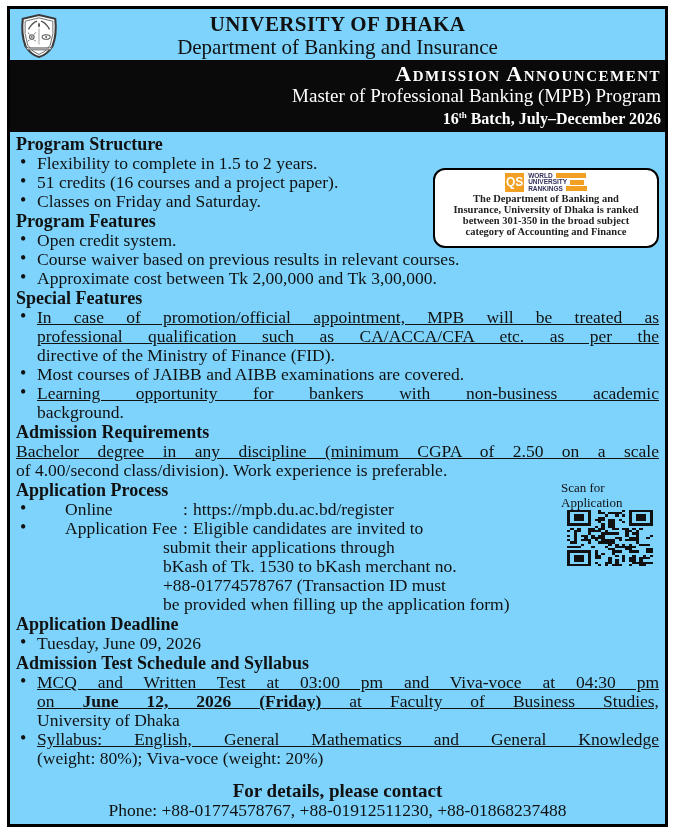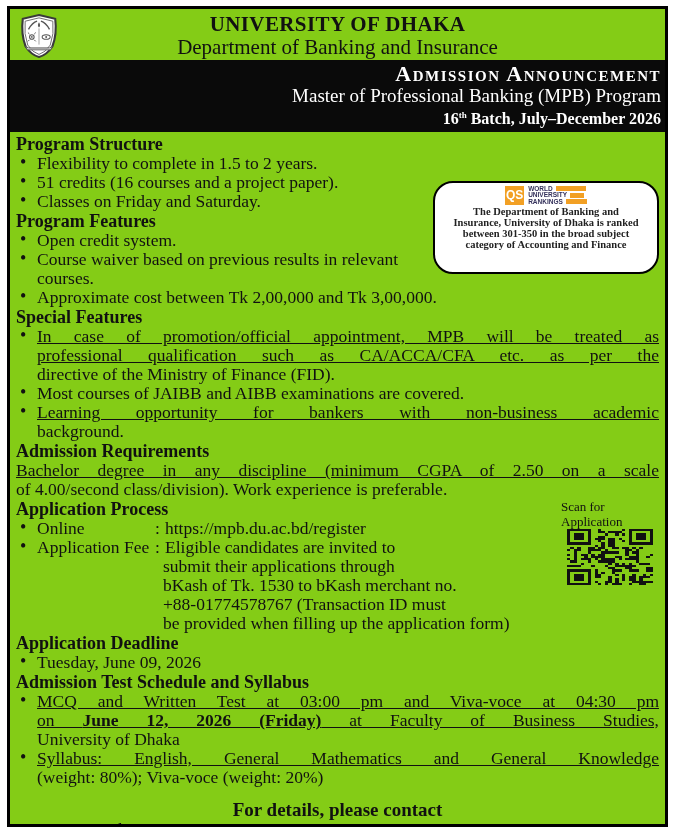--- a/index.html
+++ b/index.html
@@ -2,21 +2,21 @@
 <html><head>
 <meta charset="utf-8">
 <style>
   html,body { margin:0; padding:0; }
   body {
     width:675px; height:833px; background:#ffffff;
     font-family:"Liberation Serif", serif; color:#111;
   }
   .page {
     margin:6px 7px; height:815px; box-sizing:content-box;
-    border:3px solid #000; background:#84cc16; overflow:hidden;
+    border:3px solid #000; background:#7dd3fc; overflow:hidden;
   }
 
   
   .header { display:flex; align-items:center; padding:2px 8px 0; height:49px; }
   .crest { flex:0 0 auto; width:42px; height:46px; }
   .htext { flex:1; text-align:center; padding-right:42px; }
   .uni  { font-size:21px; font-weight:bold; line-height:23px; letter-spacing:.4px; }
   .dept { font-size:21px; line-height:23px; }
 
   
@@ -29,22 +29,22 @@
   
   .content { padding:2px 6px 0; font-size:17.5px; line-height:19px; }
   .sec { font-weight:bold; font-size:18px; line-height:20px; }
   .blist { list-style:none; margin:0; padding:0; }
   .blist li { position:relative; padding-left:21px; }
   .blist li::before { content:"\2022"; position:absolute; left:4px; top:-1px; font-size:18px; }
   .jl { text-align:justify; text-align-last:justify;text-decoration:underline; }
 
   
   .qsbox {
-    float:right; width:226px; height:93px; box-sizing:border-box;
-    margin:27px 0 2px 8px; border:2px solid #000; border-radius:20px;
+    float:right; width:226px; height:80px; box-sizing:border-box;
+    margin:14px 0 2px 8px; border:2px solid #000; border-radius:12px;
     padding:2px 5px 3px; text-align:center; background:#fff;
   }
   .qslogo { display:flex; justify-content:center; align-items:center; height:20px; margin:0 0 1px; }
   .qsmark {
     width:19px; height:19px; background:#F2A024; color:#fff;
     font-family:"Liberation Sans", sans-serif; font-weight:bold; font-size:12px; line-height:19px;
   }
   .qswords { text-align:left; margin-left:4px; font-family:"Liberation Sans", sans-serif;
              font-weight:bold; font-size:6.5px; line-height:6.5px; color:#33305a; }
   .qsrow { display:flex; align-items:center; }
@@ -53,21 +53,21 @@
   .qstext { font-weight:bold; font-size:10.5px; line-height:11px; color:#222; }
 
   
   .qrfloat { float:right; width:98px; margin:0 0 2px 8px; text-align:left; }
   .scan { font-size:13px; line-height:15px; }
   svg.qr { width:86px; height:56px; display:block; margin:0 auto; fill:#111; }
 
   
   .proc { position:relative; padding-left:147px; text-indent:-126px; }
   .proc::before { content:"\2022"; position:absolute; left:4px; top:-1px; font-size:18px; text-indent:0; }
-  .plabel { display:inline-block; width:118px; text-indent:0; white-space:nowrap; }
+  .plabel { display:inline-block; width:118px; text-indent:0; white-space:nowrap;margin-left:28px; }
   .pcolon { display:inline-block; width:10px; text-indent:0; }
   .proc .vl { text-indent:0; }
 
   
   .footer { text-align:center; margin-top:12px; }
   .fhead { font-size:19px; font-weight:bold; line-height:21px; }
   .fl1 { font-size:16.5px; line-height:18px; }
   .fl2 { font-size:17.5px; line-height:19px; }
 </style>
 </head>

